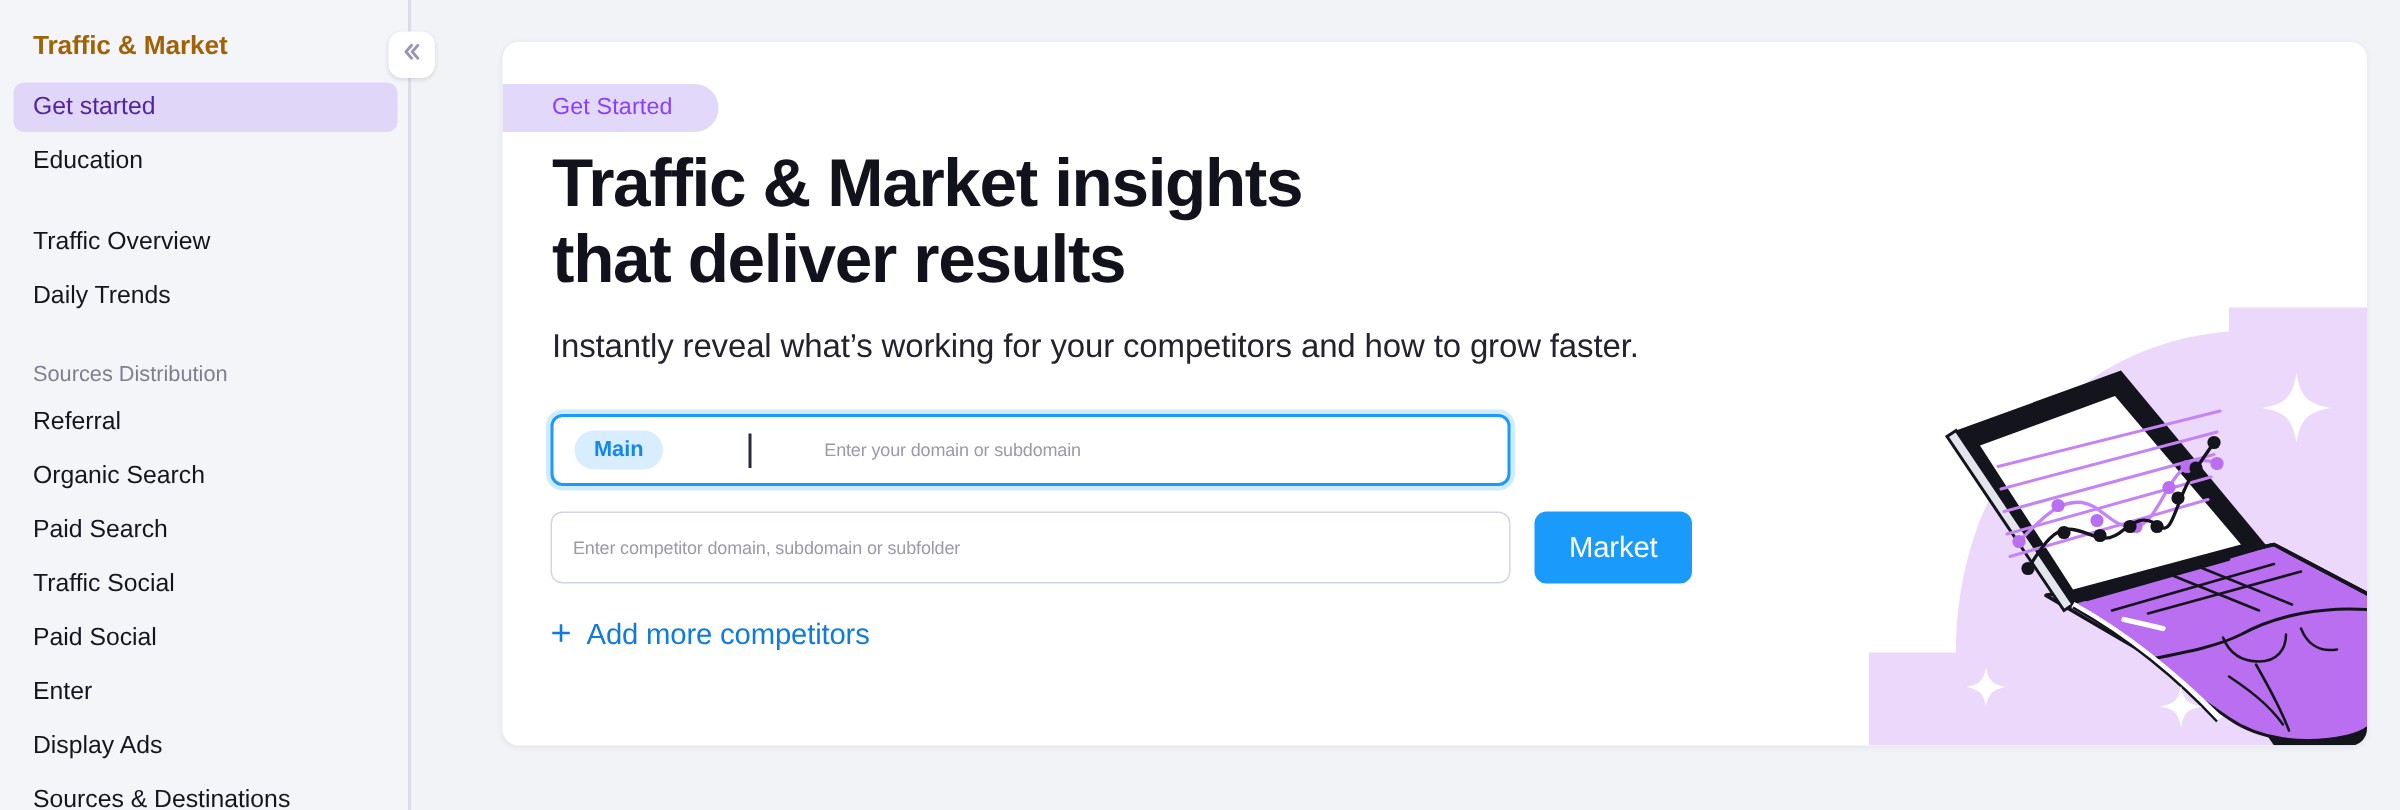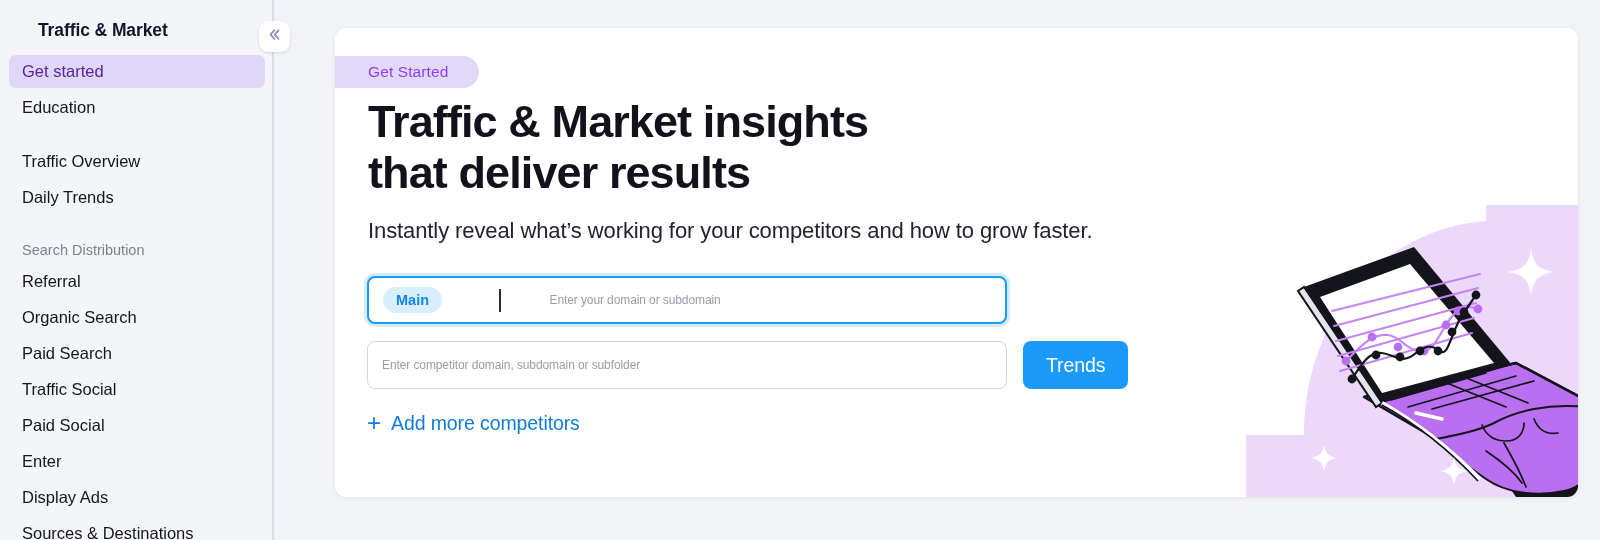--- a/index.html
+++ b/index.html
@@ -30,23 +30,22 @@
     border-right: 2px solid #DCDCE8;
     overflow: hidden;
   }
 
   .sb-title {
     position: absolute;
     left: 22px;
     top: 20px;
     font-size: 17.5px;
     font-weight: 700;
-    color: #0f172a;
+    color: #a16207;
     letter-spacing: -0.1px;
-    margin-left: 16px;
   }
 
   .sb-list {
     position: absolute;
     left: 0;
     top: 55px;
     width: 274px;
   }
 
   .sb-item {
@@ -266,21 +265,21 @@
 
   <div id="sidebar">
     <div class="sb-title">Traffic &amp; Market</div>
     <div class="sb-list" id="sb-list">
         <div class="sb-item active">Get started</div>
         <div class="sb-item">Education</div>
         <div class="sb-gap"></div>
         <div class="sb-item">Traffic Overview</div>
         <div class="sb-item">Daily Trends</div>
         <div class="sb-gap"></div>
-        <div class="sb-section">Search Distribution</div>
+        <div class="sb-section">Sources Distribution</div>
         <div class="sb-item">Referral</div>
         <div class="sb-item">Organic Search</div>
         <div class="sb-item">Paid Search</div>
         <div class="sb-item">Traffic  Social</div>
         <div class="sb-item">Paid Social</div>
         <div class="sb-item">Enter</div>
         <div class="sb-item">Display Ads</div>
         <div class="sb-item">Sources &amp; Destinations</div>
       </div>
   </div>
@@ -313,21 +312,21 @@
             <span class="main-badge">Main</span>
             <span class="caret"></span>
             <span class="placeholder">Enter your domain or subdomain</span>
           </div>
         </div>
 
         <div class="field-row row2">
           <div class="input-shell">
             <span class="placeholder">Enter competitor domain, subdomain or subfolder</span>
           </div>
-          <button id="analyze-btn">Trends</button>
+          <button id="analyze-btn">Market</button>
         </div>
 
         <div id="add-more">
           <span class="plus">+</span>
           <span class="lbl">Add more competitors</span>
         </div>
 
       </div>
 
       <div id="illo">

